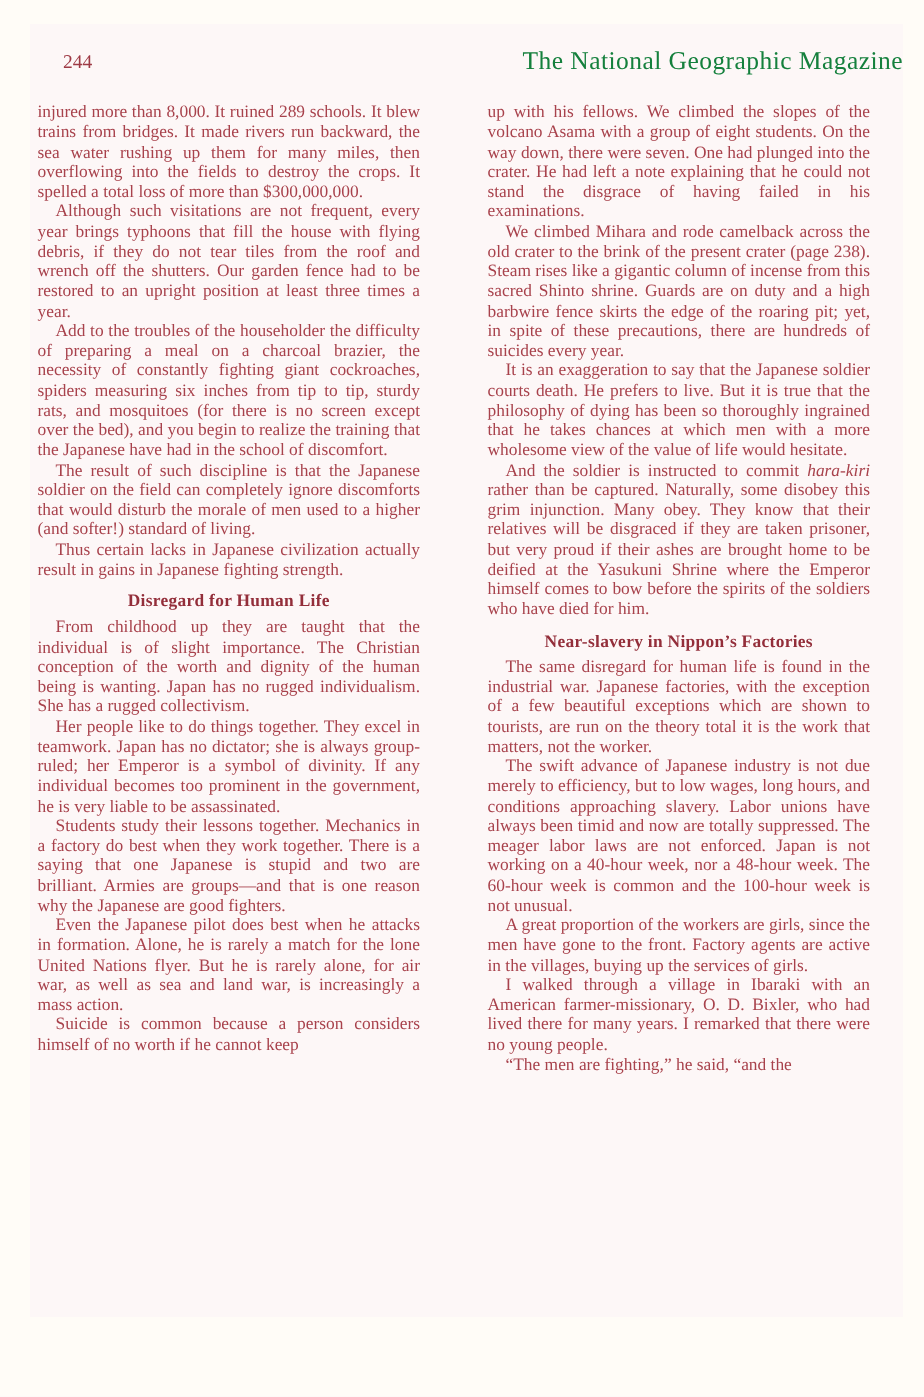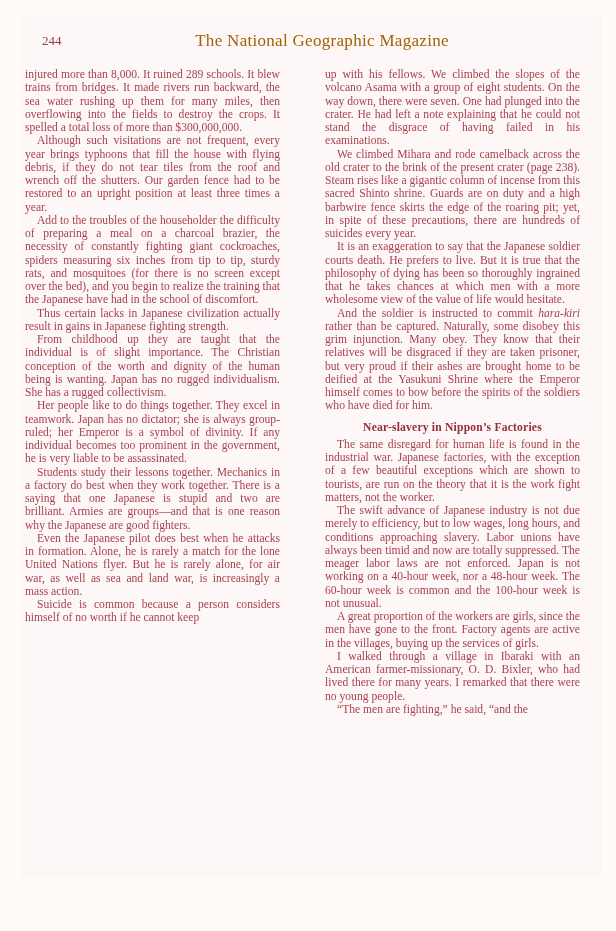--- a/index.html
+++ b/index.html
@@ -14,22 +14,22 @@
       position: absolute; left: 20px; top: 16px; width: 582px; height: 862px;
       background: #fdf7f7;
     }
     .header {
       position: absolute; left: 22px; top: 15px; width: 560px; height: 26px;
     }
     .page-number {
       position: absolute; left: 0; top: 2px; font-size: 13px; color: #9e3a45;
     }
     .mag-title {
-      position: absolute; left: 0; right: 0; text-align: center; top: 0;
-      font-size: 17px; letter-spacing: 0.3px; color: #a16207;
+      position: absolute; left: 0; right: 0; text-align: right; top: 0;
+      font-size: 17px; letter-spacing: 0.3px; color: #15803d;
     }
     .col {
       position: absolute; top: 52px; width: 255px;
       font-size: 11.6px; line-height: 13.25px; text-align: justify;
       hyphens: none;
     }
     .col-left { left: 5px; }
     .col-right { left: 305px; }
     .col p { margin: 0; text-indent: 12px; }
     .col p.cont { text-indent: 0; }
@@ -45,33 +45,35 @@
 <div class="page">
   <div class="header">
     <span class="page-number">244</span>
     <div class="mag-title">The National Geographic Magazine</div>
   </div>
 
   <div class="col col-left">
     <p class="cont">injured more than 8,000. It ruined 289 schools. It blew trains from bridges. It made rivers run backward, the sea water rushing up them for many miles, then overflowing into the fields to destroy the crops. It spelled a total loss of more than $300,000,000.</p>
     <p>Although such visitations are not frequent, every year brings typhoons that fill the house with flying debris, if they do not tear tiles from the roof and wrench off the shutters. Our garden fence had to be restored to an upright position at least three times a year.</p>
     <p>Add to the troubles of the householder the difficulty of preparing a meal on a charcoal brazier, the necessity of constantly fighting giant cockroaches, spiders measuring six inches from tip to tip, sturdy rats, and mosquitoes (for there is no screen except over the bed), and you begin to realize the training that the Japanese have had in the school of discomfort.</p>
+    <p>The result of such discipline is that the Japanese soldier on the field can completely ignore discomforts that would disturb the morale of men used to a higher (and softer!) standard of living.</p>
     <p>Thus certain lacks in Japanese civilization actually result in gains in Japanese fighting strength.</p>
+    <h3>Disregard for Human Life</h3>
     <p>From childhood up they are taught that the individual is of slight importance. The Christian conception of the worth and dignity of the human being is wanting. Japan has no rugged individualism. She has a rugged collectivism.</p>
     <p>Her people like to do things together. They excel in teamwork. Japan has no dictator; she is always group-ruled; her Emperor is a symbol of divinity. If any individual becomes too prominent in the government, he is very liable to be assassinated.</p>
     <p>Students study their lessons together. Mechanics in a factory do best when they work together. There is a saying that one Japanese is stupid and two are brilliant. Armies are groups—and that is one reason why the Japanese are good fighters.</p>
     <p>Even the Japanese pilot does best when he attacks in formation. Alone, he is rarely a match for the lone United Nations flyer. But he is rarely alone, for air war, as well as sea and land war, is increasingly a mass action.</p>
     <p>Suicide is common because a person considers himself of no worth if he cannot keep</p>
   </div>
 
   <div class="col col-right">
     <p class="cont">up with his fellows. We climbed the slopes of the volcano Asama with a group of eight students. On the way down, there were seven. One had plunged into the crater. He had left a note explaining that he could not stand the disgrace of having failed in his examinations.</p>
     <p>We climbed Mihara and rode camelback across the old crater to the brink of the present crater (page 238). Steam rises like a gigantic column of incense from this sacred Shinto shrine. Guards are on duty and a high barbwire fence skirts the edge of the roaring pit; yet, in spite of these precautions, there are hundreds of suicides every year.</p>
     <p>It is an exaggeration to say that the Japanese soldier courts death. He prefers to live. But it is true that the philosophy of dying has been so thoroughly ingrained that he takes chances at which men with a more wholesome view of the value of life would hesitate.</p>
     <p><span>And the soldier is instructed to commit </span><i>hara-kiri</i><span> rather than be captured. Naturally, some disobey this grim injunction. Many obey. They know that their relatives will be disgraced if they are taken prisoner, but very proud if their ashes are brought home to be deified at the Yasukuni Shrine where the Emperor himself comes to bow before the spirits of the soldiers who have died for him.</span></p>
     <h3>Near-slavery in Nippon’s Factories</h3>
-    <p>The same disregard for human life is found in the industrial war. Japanese factories, with the exception of a few beautiful exceptions which are shown to tourists, are run on the theory that it is the work fight matters, not the worker.</p>
+    <p>The same disregard for human life is found in the industrial war. Japanese factories, with the exception of a few beautiful exceptions which are shown to tourists, are run on the theory total it is the work that matters, not the worker.</p>
     <p>The swift advance of Japanese industry is not due merely to efficiency, but to low wages, long hours, and conditions approaching slavery. Labor unions have always been timid and now are totally suppressed. The meager labor laws are not enforced. Japan is not working on a 40-hour week, nor a 48-hour week. The 60-hour week is common and the 100-hour week is not unusual.</p>
     <p>A great proportion of the workers are girls, since the men have gone to the front. Factory agents are active in the villages, buying up the services of girls.</p>
     <p>I walked through a village in Ibaraki with an American farmer-missionary, O. D. Bixler, who had lived there for many years. I remarked that there were no young people.</p>
     <p>“The men are fighting,” he said, “and the</p>
   </div>
 </div>
 
 </body></html>

